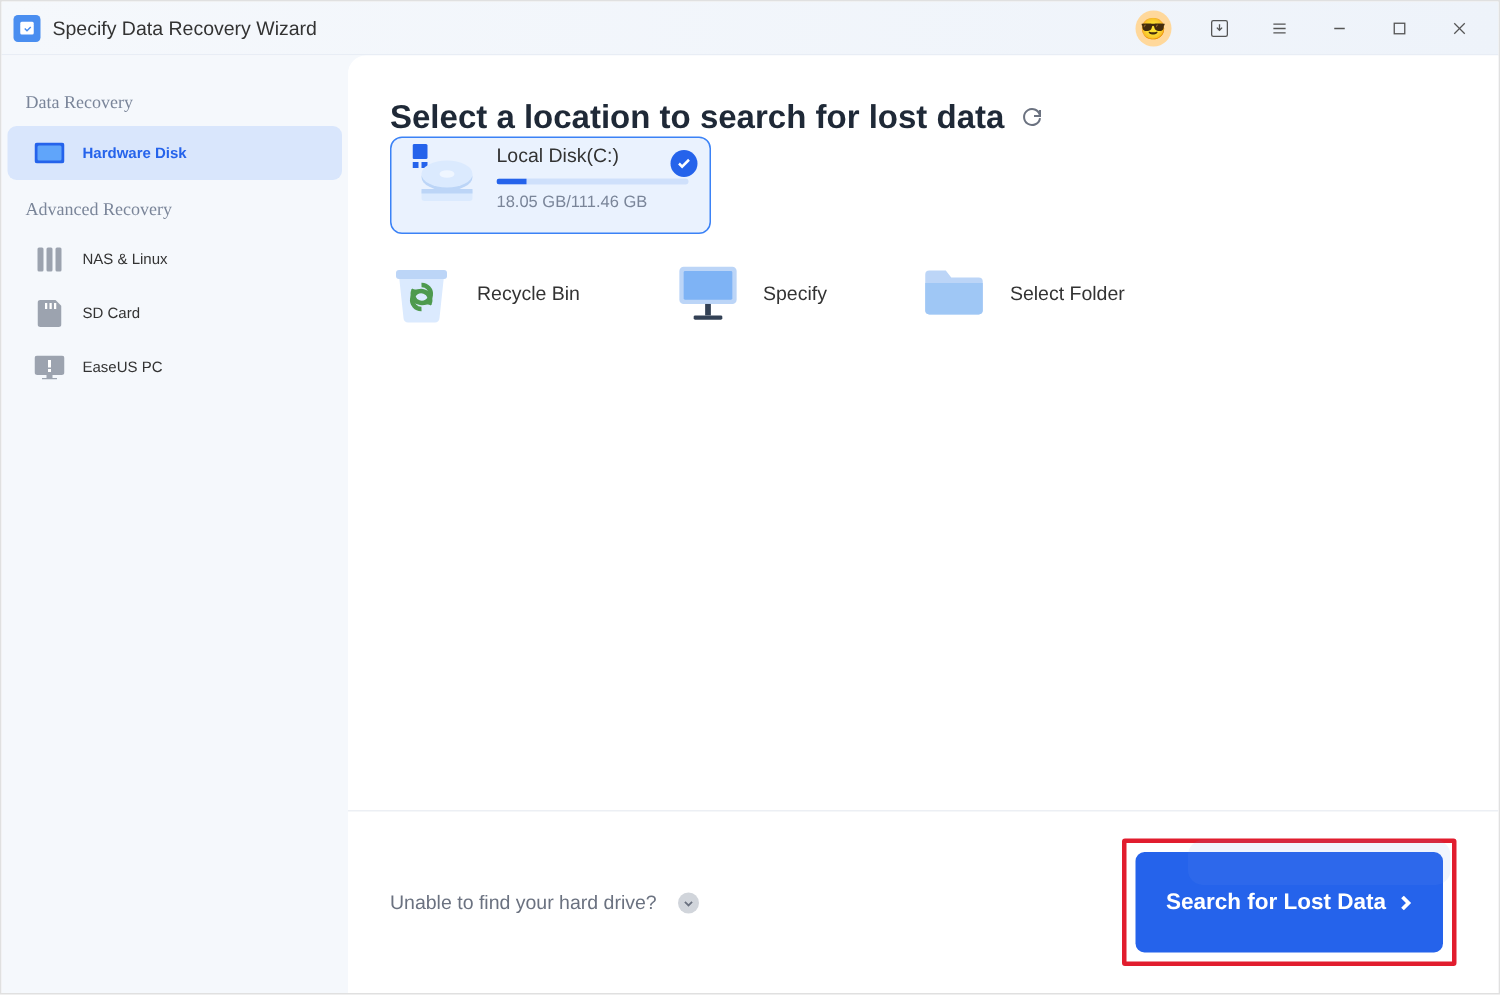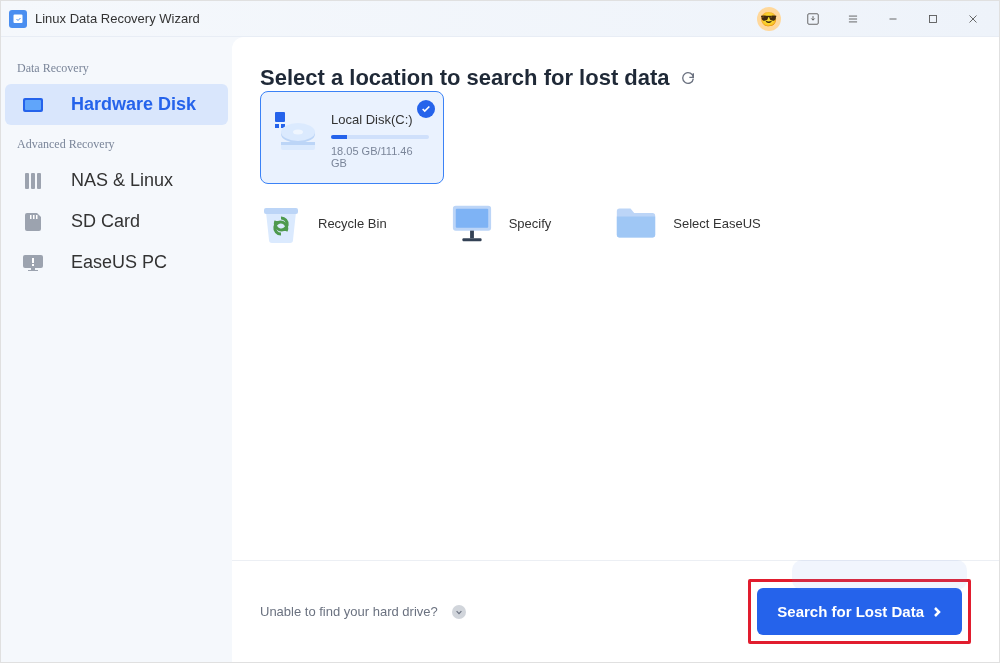--- a/index.html
+++ b/index.html
@@ -16,73 +16,73 @@
     .avatar-circle { width: 24px; height: 24px; border-radius: 50%; background: #ffd89b; display:flex; align-items:center; justify-content:center; font-size:14px; }
     .icon-btn { width: 36px; height: 28px; display: flex; align-items: center; justify-content: center; cursor: pointer; border-radius: 3px; }
     .icon-btn svg { width: 14px; height: 14px; stroke: #555; fill: none; stroke-width: 1.5; }
     
     
     .container { display: flex; height: calc(100% - 36px); background: #f5f8fc; }
     
     
     .sidebar { width: 231px; padding-top: 12px; background:#f5f8fc; }
     .sidebar-section-label { font-size: 12px; color: #7a8599; padding: 12px 16px 8px; font-family: Liberation Serif, serif; }
-    .sidebar-item { display: flex; align-items: center; gap: 28px; padding: 10px 18px; margin: 0 4px; border-radius: 6px; cursor: pointer; font-size: 18px; color: #333; }
+    .sidebar-item { display: flex; align-items: center; gap: 12px; padding: 10px 18px; margin: 0 4px; border-radius: 6px; cursor: pointer; font-size: 10px; color: #333; }
     .sidebar-item.active { background: #d9e6fc; color: #2563eb; font-weight: 600; }
     .sidebar-icon { width: 20px; height: 16px; display: flex; align-items: center; justify-content: center; flex-shrink: 0; }
     
     
     .main { flex: 1; background: #fff; border-radius: 12px 0 0 0; margin-top: 0; display: flex; flex-direction: column; position: relative; }
     .main-scroll { flex: 1; padding: 28px 28px 10px 28px; overflow: auto; }
     .page-title-row { display: flex; align-items: center; gap: 10px; }
     .page-title { font-size: 22px; font-weight: 700; color: #1f2937; }
     .refresh-icon { width: 16px; height: 16px; cursor: pointer; color: #6b7280; }
     
     .section-label { font-size: 13px; color: #6b7280; margin-top: 26px; margin-bottom: 10px; }
     
     
-    .drive-card { width: 184px; border: 1.5px solid #3b82f6; background: #eaf2fe; border-radius: 8px; padding: 20px 14px 14px; position: relative; display: flex; gap: 14px; cursor:pointer; }
+    .drive-card { width: 214px; border: 1.5px solid #3b82f6; background: #eaf2fe; border-radius: 8px; padding: 4px 14px 14px; position: relative; display: flex; gap: 14px; cursor:pointer; }
     .drive-card .check-badge { position: absolute; top: 8px; right: 8px; width: 18px; height: 18px; border-radius: 50%; background: #2563eb; display: flex; align-items: center; justify-content: center; }
     .drive-card .check-badge svg { width: 10px; height: 10px; stroke: #fff; stroke-width: 2; fill: none; }
     .drive-illust { width: 42px; height: 42px; position: relative; flex-shrink: 0; }
     .drive-info { flex: 1; }
     .drive-name { font-size: 13px; color: #333; margin-bottom: 8px; }
     .progress-track { width: 100%; height: 4px; background: #cfe0fb; border-radius: 2px; overflow: hidden; }
     .progress-fill { height: 100%; background: #2563eb; width: 16%; }
     .drive-stats { font-size: 11px; color: #7a8599; margin-top: 6px; }
     
     
     .locations-row { display: flex; gap: 64px; margin-top: 18px; }
     .location-item { display: flex; align-items: center; gap: 16px; cursor: pointer; }
     .location-icon { width: 42px; height: 42px; display: flex; align-items: center; justify-content: center; }
     .location-label { font-size: 13px; color: #333; }
     
     
     .footer { border-top: 1px solid #eceff4; padding: 18px 28px; display: flex; align-items: center; justify-content: space-between; }
     .footer-left { display: flex; align-items: center; gap: 14px; font-size: 13px; color: #6b7280; }
     .footer-left .chev { width: 14px; height: 14px; border-radius: 50%; background: #d1d5db; display:flex; align-items:center; justify-content:center; cursor:pointer; }
     .search-btn-wrap { border: 3px solid #e11d2e; padding: 6px; border-radius: 2px; }
-    .search-btn { background: #2563eb; color: #fff; border: none; padding: 15px 20px; border-radius: 6px; font-size: 15px; font-weight: 600; display: flex; align-items: center; gap: 8px; cursor: pointer; }
+    .search-btn { background: #2563eb; color: #fff; border: none; padding: 25px 20px; border-radius: 6px; font-size: 15px; font-weight: 600; display: flex; align-items: center; gap: 8px; cursor: pointer; }
     .search-btn svg { width: 10px; height: 10px; stroke: #fff; stroke-width: 2.5; fill: none; }
     
     .ghost-box { position:absolute; right:32px; bottom:72px; width:175px; height:30px; background:rgba(120,160,240,0.1); border-radius:10px; pointer-events:none; }
   </style>
 </head>
 <body>
 
 <div class="titlebar">
   <div class="titlebar-left">
     <span class="app-icon">
       <svg viewBox="0 0 24 24">
           <rect x="3" y="6" width="18" height="14" rx="2" fill="#fff"></rect>
           <rect x="3" y="3" width="18" height="5" rx="2" fill="#fff"></rect>
           <path d="M9 12 l3 3 l5-5" stroke="#4a8ef0" stroke-width="2" fill="none"></path>
         </svg>
     </span>
-    <span class="app-title">Linux Data Recovery Wizard</span>
+    <span class="app-title">Specify Data Recovery Wizard</span>
   </div>
   <div class="titlebar-right">
     <span class="avatar-icon">
       <span class="avatar-circle">😎</span>
     </span>
     <span class="icon-btn">
       <svg viewBox="0 0 24 24">
           <rect x="3" y="3" width="18" height="18" rx="2"></rect>
           <path d="M12 7 v7 M9 11 l3 3 l3-3"></path>
         </svg>
@@ -231,21 +231,21 @@
           <span class="location-label">Specify</span>
         </div>
 
         <div class="location-item">
           <span class="location-icon">
             <svg width="46" height="38" viewBox="0 0 46 38">
               <path d="M2 6 a3 3 0 0 1 3-3 h12 l4 5 h20 a3 3 0 0 1 3 3 v21 a3 3 0 0 1-3 3 H5 a3 3 0 0 1-3-3 z" fill="#bcd5f7"></path>
               <path d="M2 12 h42 v20 a3 3 0 0 1-3 3 H5 a3 3 0 0 1-3-3 z" fill="#9fc7f5"></path>
             </svg>
           </span>
-          <span class="location-label">Select EaseUS</span>
+          <span class="location-label">Select Folder</span>
         </div>
       </div>
     </div>
 
     <div class="ghost-box"></div>
 
     <div class="footer">
       <div class="footer-left">
         <span>Unable to find your hard drive?</span>
         <span class="chev">

